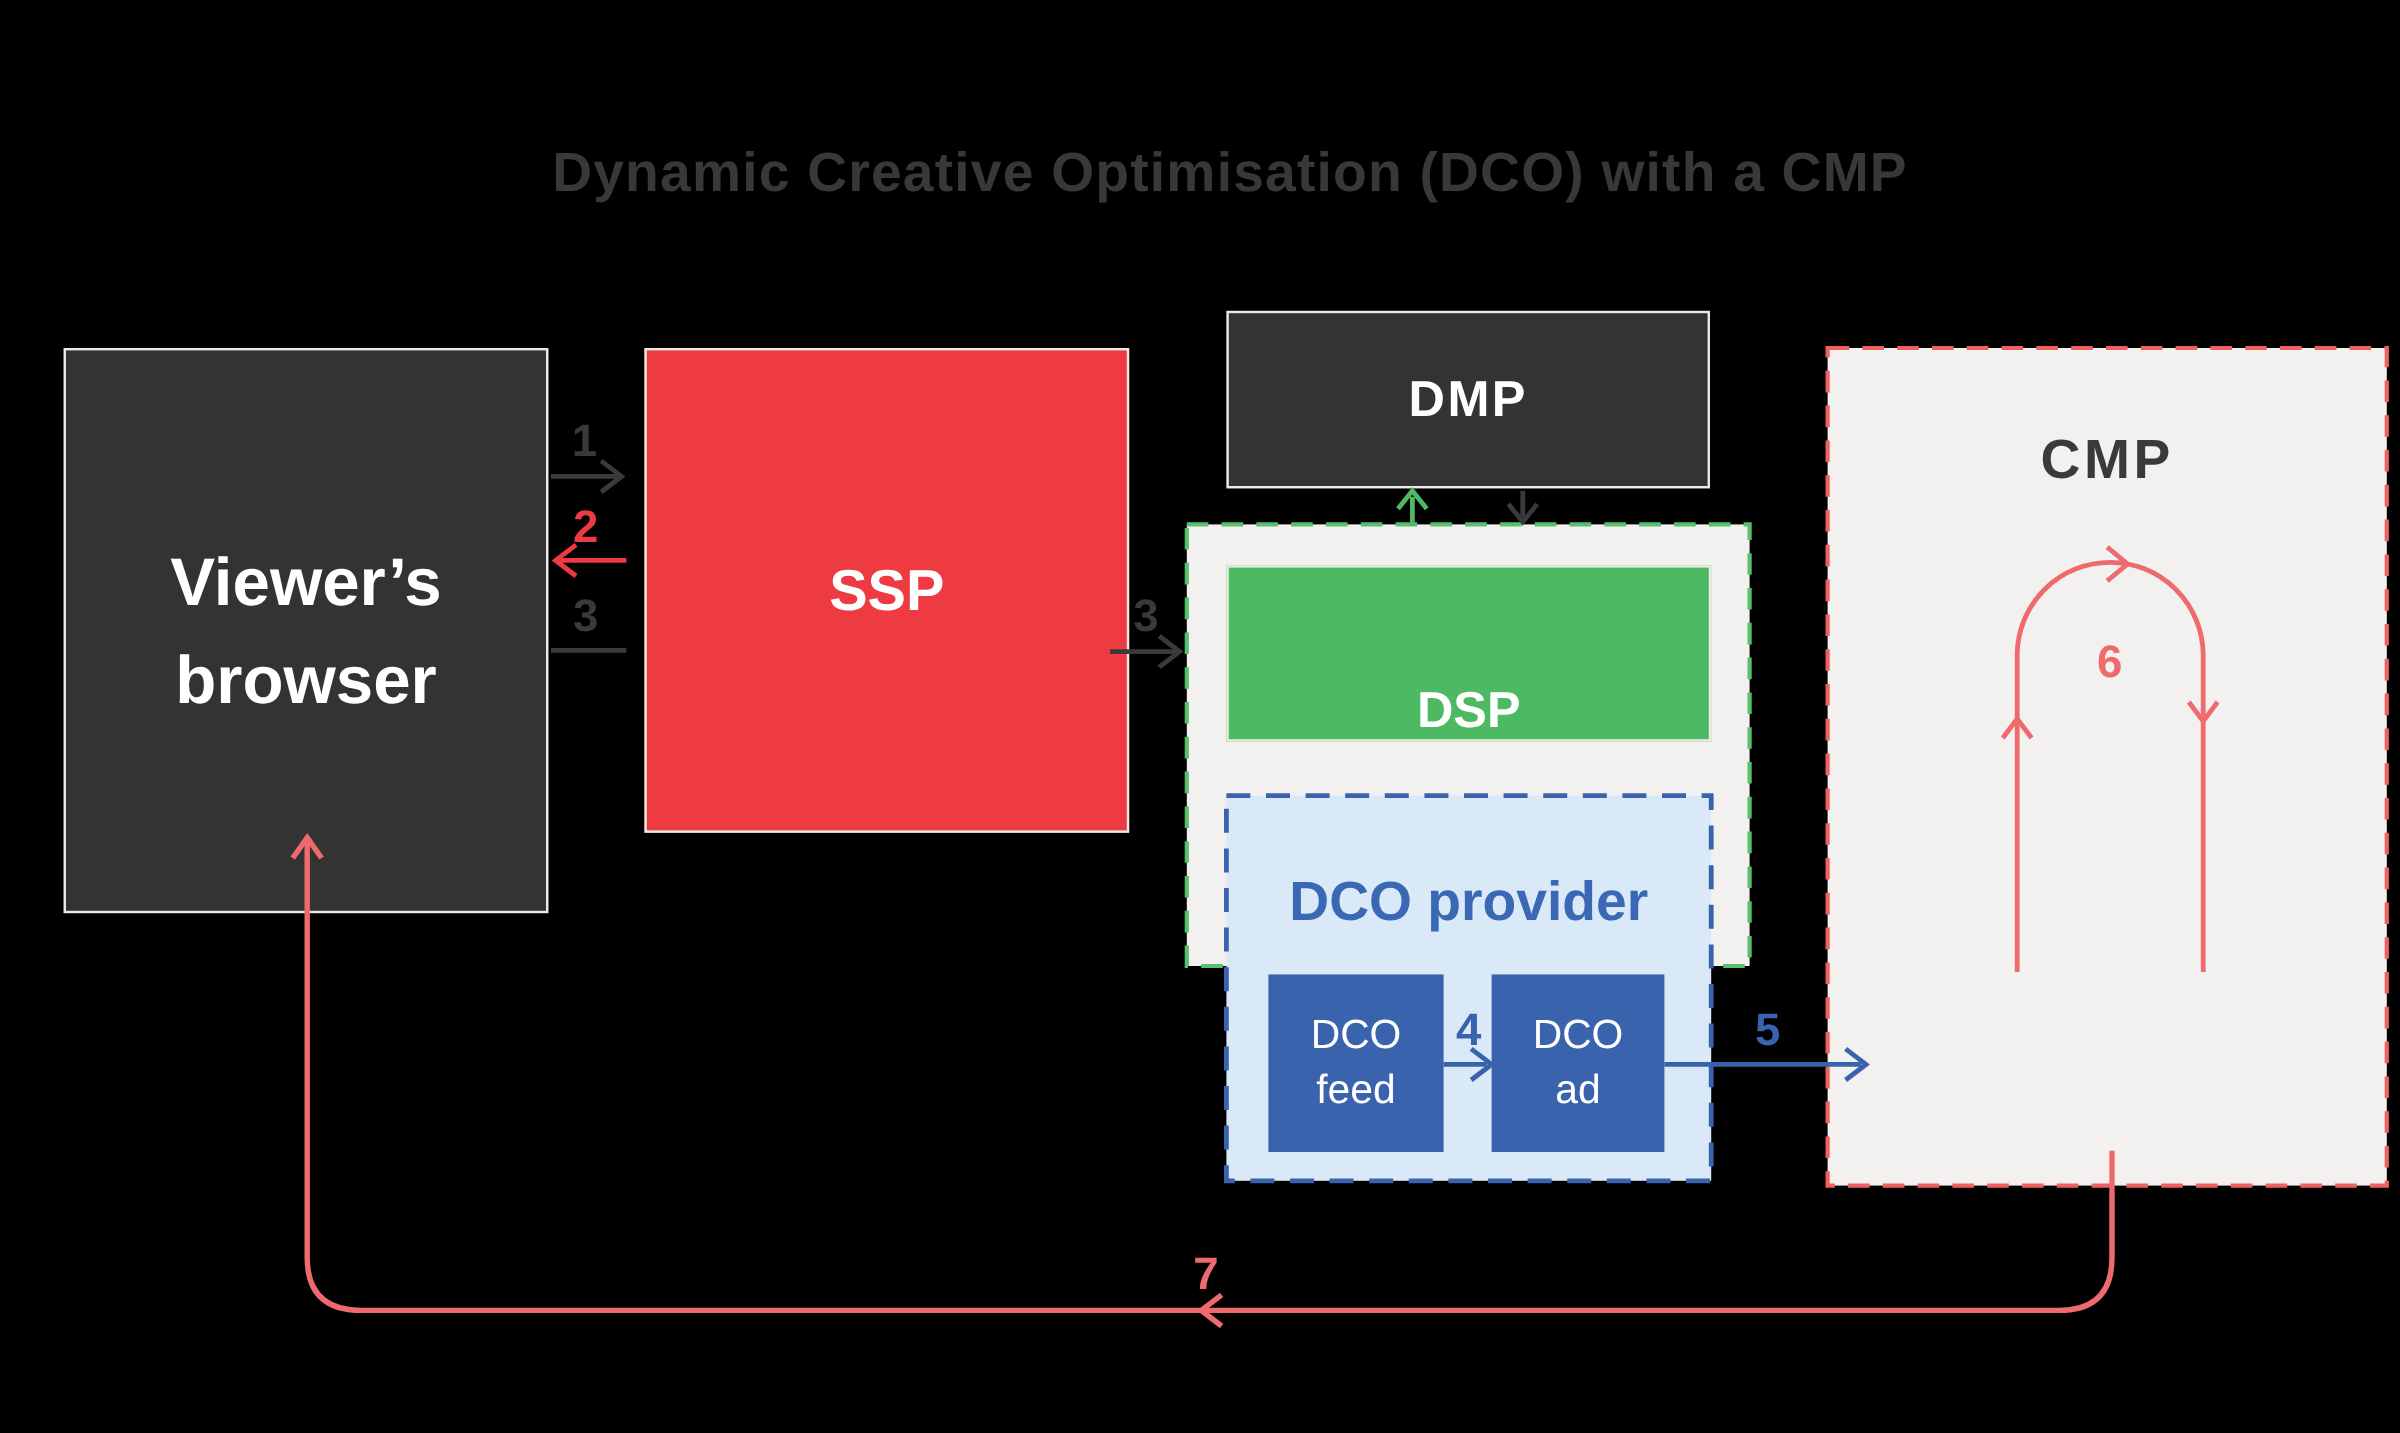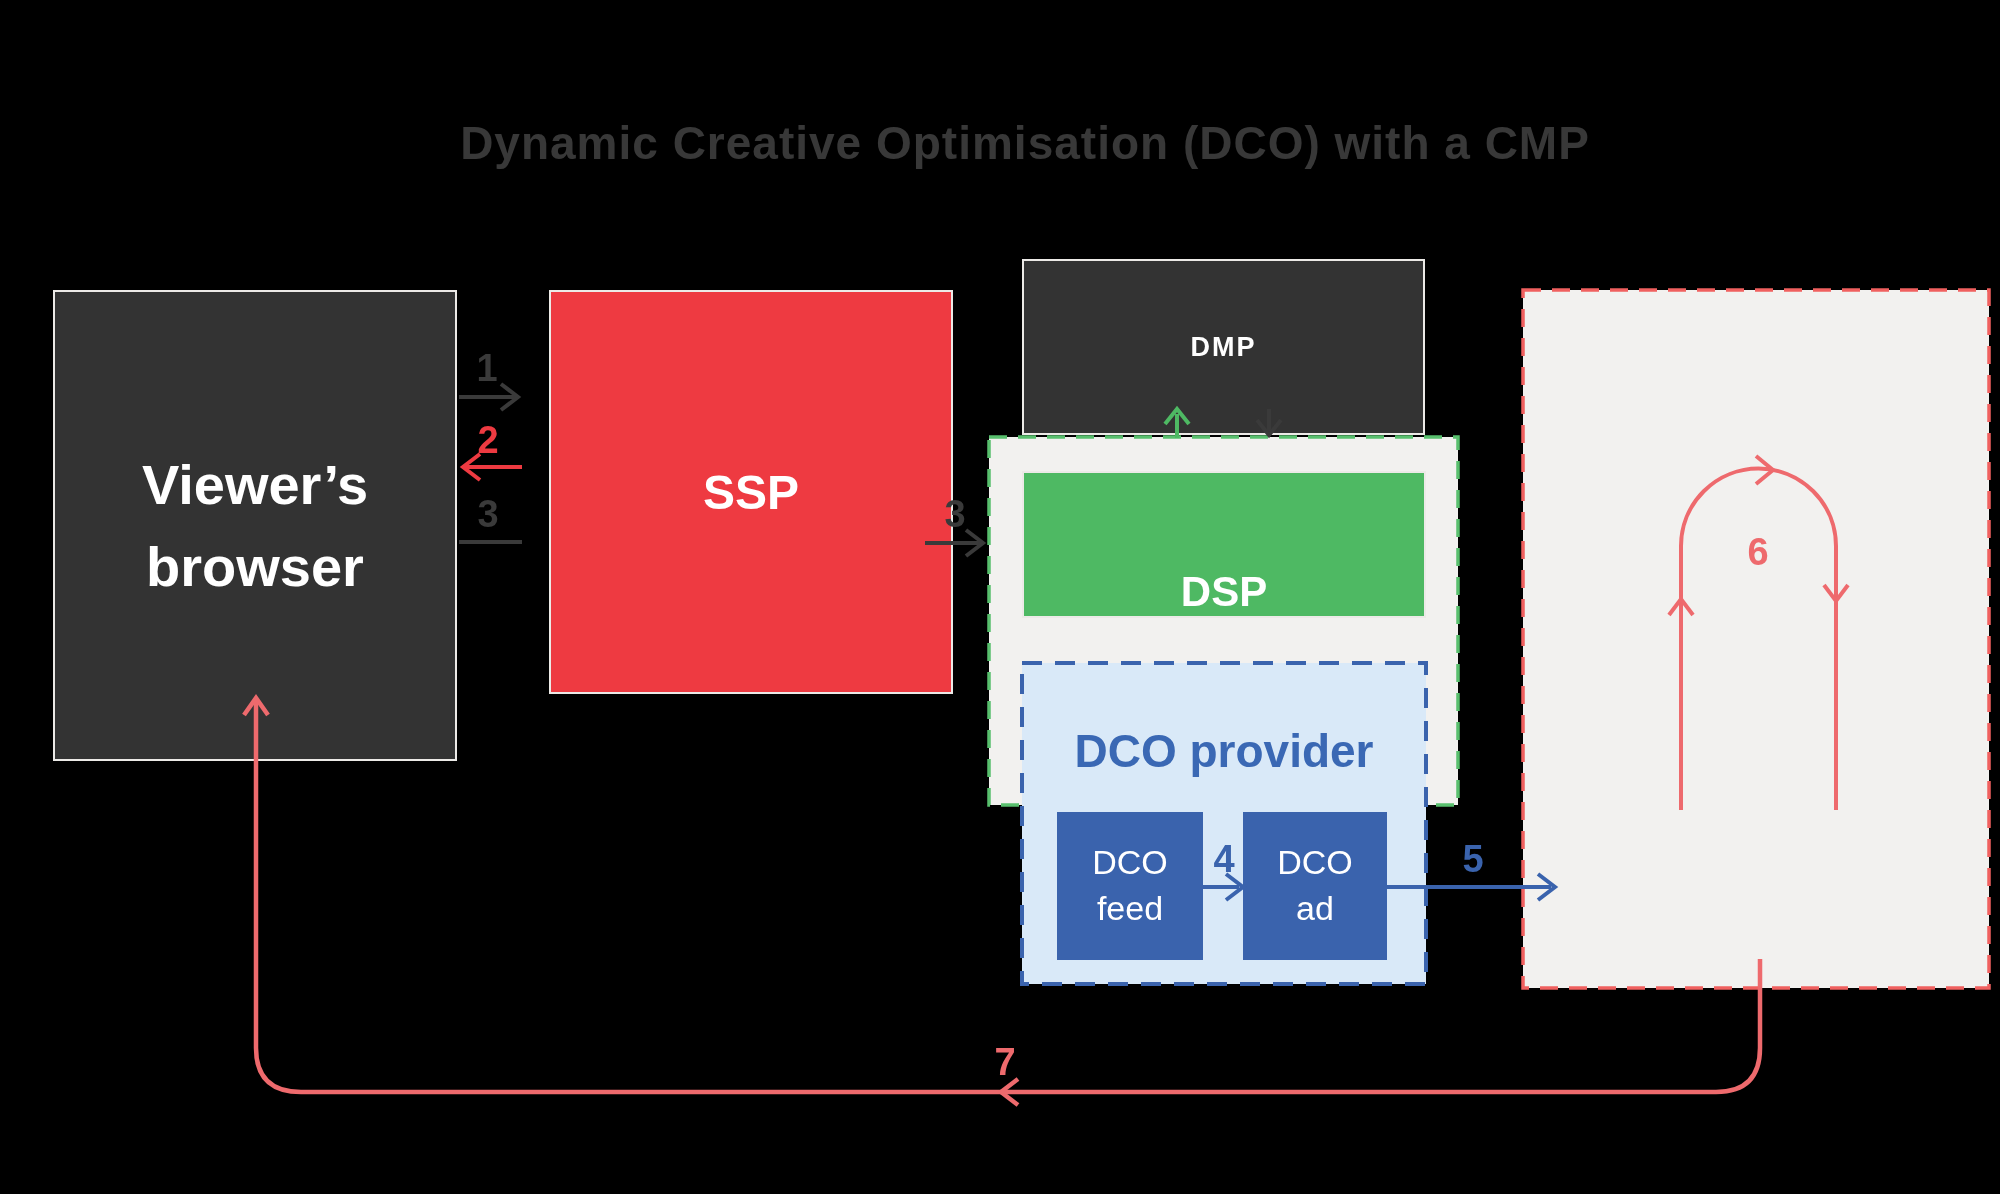--- a/index.html
+++ b/index.html
@@ -46,25 +46,25 @@
     <rect x="964" y="437" width="469" height="368" fill="var(--container-fill,#f2f1ef)" stroke="var(--green-border,#58bf6d)" stroke-width="3.5" stroke-dasharray="18 11"></rect>
     <rect x="1498" y="290" width="466" height="698" fill="var(--container-fill,#f2f1ef)" stroke="var(--salmon-border,#f0605f)" stroke-width="3.5" stroke-dasharray="18 11"></rect>
     <rect x="997" y="663" width="404" height="321" fill="var(--light-blue,#d9e9f8)" stroke="var(--blue,#3a63ad)" stroke-width="4" stroke-dasharray="20 13"></rect>
   </svg>
 
   <div class="box dark bordered" style="left:28px;top:290px;width:404px;height:471px;font-size:56px;font-weight:600;line-height:1.45;">
     <span>Viewer’s
 browser</span>
   </div>
 
-  <div class="box bordered" style="left:524px;top:290px;width:404px;height:404px;background:var(--red,#ee3a41);font-size:48px;font-weight:700;">
+  <div class="box bordered" style="left:512px;top:290px;width:404px;height:404px;background:var(--red,#ee3a41);font-size:48px;font-weight:700;">
     <span>SSP</span>
   </div>
 
-  <div class="box dark bordered" style="left:997px;top:259px;width:403px;height:176px;font-size:27px;font-weight:600;letter-spacing:2px;">
+  <div class="box dark bordered" style="left:997px;top:259px;width:403px;height:148px;font-size:42px;font-weight:600;letter-spacing:2px;">
     <span>DMP</span>
   </div>
 
   <div class="box bordered" style="left:997px;top:471px;width:404px;height:147px;background:var(--green,#4eb963);font-size:42px;font-weight:700;align-items:flex-end;">
     <span>DSP</span>
   </div>
 
   <div class="box" style="left:997px;top:711px;width:404px;height:80px;color:var(--label-blue,#3a68b4);font-size:46px;font-weight:600;">
     <span>DCO provider</span>
   </div>
@@ -72,20 +72,23 @@
   <div class="box" style="left:1032px;top:812px;width:146px;height:148px;background:var(--blue,#3a63ad);font-size:34px;font-weight:400;line-height:1.35;">
     <span>DCO
 feed</span>
   </div>
 
   <div class="box" style="left:1218px;top:812px;width:144px;height:148px;background:var(--blue,#3a63ad);font-size:34px;font-weight:400;line-height:1.35;">
     <span>DCO
 ad</span>
   </div>
 
+  <div class="box" style="left:1498px;top:352px;width:466px;height:60px;color:var(--text-dark,#3a3a3a);font-size:46px;font-weight:700;letter-spacing:3px;">
+    <span>CMP</span>
+  </div>
 
 
   <svg class="layer" width="2000" height="1194" aria-hidden="true">
 
     <g>
       <path class="arrow s-dark" d="M434 397 H490"></path>
       <path class="arrow s-dark" d="M476 384 L493 397 L476 410"></path>
     </g>
 
     <g>

